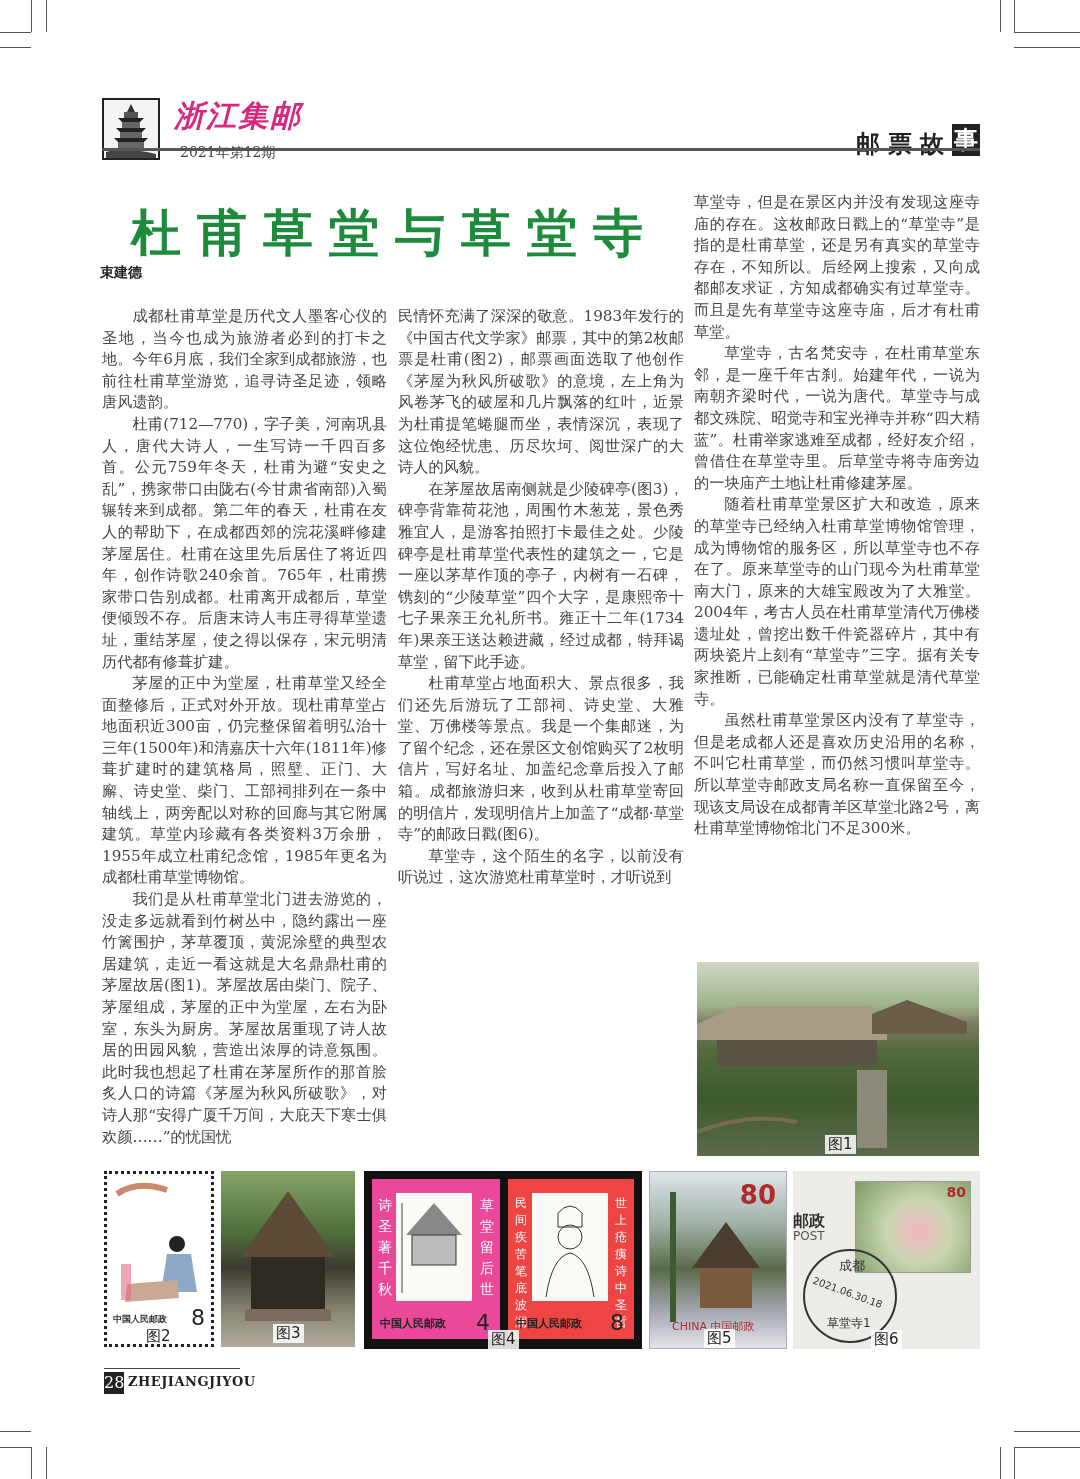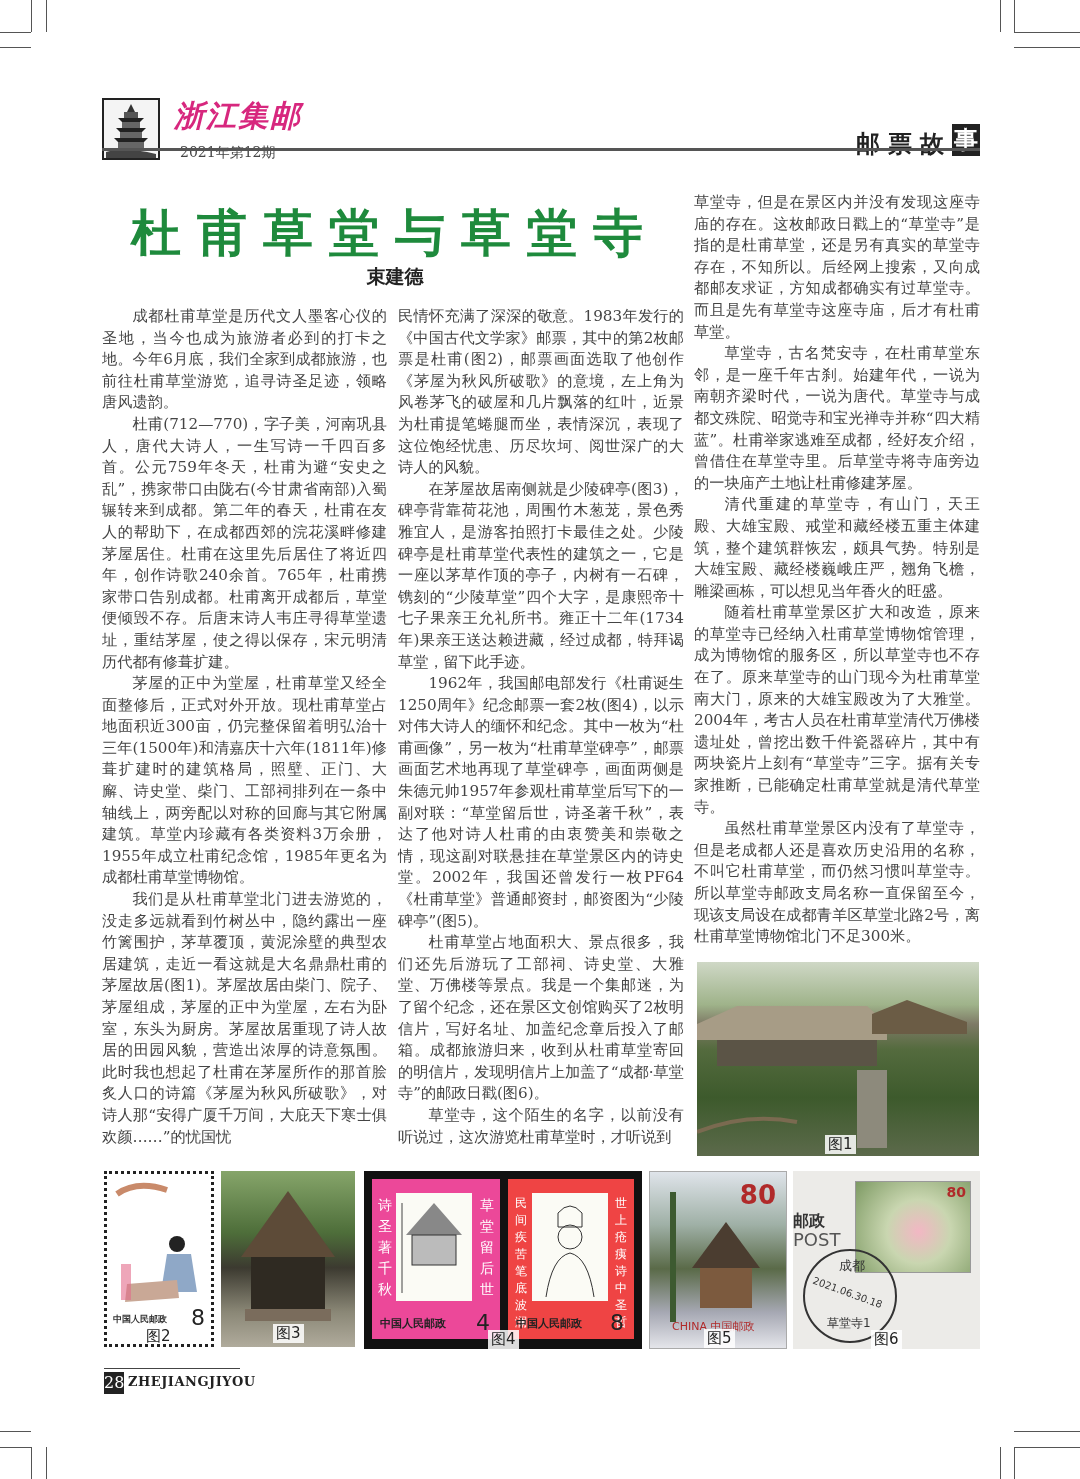--- a/index.html
+++ b/index.html
@@ -14,21 +14,21 @@
            font-style:italic; letter-spacing:2px; font-family:"DejaVu Sans", sans-serif; }
   .issue { position:absolute; left:78px; top:48px; font-size:14px; color:#444; }
   .section { position:absolute; right:28px; top:32px; font-size:24px; letter-spacing:8px; color:#222;
              font-family:"DejaVu Sans", sans-serif; font-weight:bold; }
   .section-box { position:absolute; right:0; top:28px; width:28px; height:32px; background:#222; color:#fff;
                  font-size:24px; text-align:center; line-height:32px; font-family:"DejaVu Sans", sans-serif; font-weight:bold; }
   .hdr-rule { position:absolute; left:102px; top:148px; width:878px; height:3px; background:#555; }
   
   .title { position:absolute; left:100px; top:200px; width:590px; text-align:center; font-size:50px;
            color:#1e8a3c; letter-spacing:16px; font-weight:bold; font-family:"DejaVu Sans", sans-serif; }
-  .author { position:absolute; left:100px; top:264px; width:590px; text-align:center; font-size:19px;
+  .author { position:absolute; left:100px; top:264px; width:590px; text-align:left; font-size:14px;
             color:#222; font-weight:bold; font-family:"DejaVu Sans", sans-serif; }
   
   .col { position:absolute; font-size:15.2px; line-height:21.6px; color:#444; text-align:justify; }
   .col p { margin:0; text-indent:2em; }
   .col p.cont { text-indent:0; }
   .c1 { left:102px; top:306px; width:285px; }
   .c2 { left:398px; top:306px; width:286px; }
   .c3 { left:694px; top:192px; width:286px; }
   
   .img { position:absolute; overflow:hidden; box-sizing:border-box; }
@@ -107,29 +107,27 @@
 <div class="col c1">
   <p>成都杜甫草堂是历代文人墨客心仪的圣地，当今也成为旅游者必到的打卡之地。今年6月底，我们全家到成都旅游，也前往杜甫草堂游览，追寻诗圣足迹，领略唐风遗韵。</p>
   <p>杜甫(712—770)，字子美，河南巩县人，唐代大诗人，一生写诗一千四百多首。公元759年冬天，杜甫为避“安史之乱”，携家带口由陇右(今甘肃省南部)入蜀辗转来到成都。第二年的春天，杜甫在友人的帮助下，在成都西郊的浣花溪畔修建茅屋居住。杜甫在这里先后居住了将近四年，创作诗歌240余首。765年，杜甫携家带口告别成都。杜甫离开成都后，草堂便倾毁不存。后唐末诗人韦庄寻得草堂遗址，重结茅屋，使之得以保存，宋元明清历代都有修葺扩建。</p>
   <p>茅屋的正中为堂屋，杜甫草堂又经全面整修后，正式对外开放。现杜甫草堂占地面积近300亩，仍完整保留着明弘治十三年(1500年)和清嘉庆十六年(1811年)修葺扩建时的建筑格局，照壁、正门、大廨、诗史堂、柴门、工部祠排列在一条中轴线上，两旁配以对称的回廊与其它附属建筑。草堂内珍藏有各类资料3万余册，1955年成立杜甫纪念馆，1985年更名为成都杜甫草堂博物馆。</p>
   <p>我们是从杜甫草堂北门进去游览的，没走多远就看到竹树丛中，隐约露出一座竹篱围护，茅草覆顶，黄泥涂壁的典型农居建筑，走近一看这就是大名鼎鼎杜甫的茅屋故居(图1)。茅屋故居由柴门、院子、茅屋组成，茅屋的正中为堂屋，左右为卧室，东头为厨房。茅屋故居重现了诗人故居的田园风貌，营造出浓厚的诗意氛围。此时我也想起了杜甫在茅屋所作的那首脍炙人口的诗篇《茅屋为秋风所破歌》，对诗人那“安得广厦千万间，大庇天下寒士俱欢颜……”的忧国忧</p>
 </div>
 
 <div class="col c2">
   <p class="cont">民情怀充满了深深的敬意。1983年发行的《中国古代文学家》邮票，其中的第2枚邮票是杜甫(图2)，邮票画面选取了他创作《茅屋为秋风所破歌》的意境，左上角为风卷茅飞的破屋和几片飘落的红叶，近景为杜甫提笔蜷腿而坐，表情深沉，表现了这位饱经忧患、历尽坎坷、阅世深广的大诗人的风貌。</p>
   <p>在茅屋故居南侧就是少陵碑亭(图3)，碑亭背靠荷花池，周围竹木葱茏，景色秀雅宜人，是游客拍照打卡最佳之处。少陵碑亭是杜甫草堂代表性的建筑之一，它是一座以茅草作顶的亭子，内树有一石碑，镌刻的“少陵草堂”四个大字，是康熙帝十七子果亲王允礼所书。雍正十二年(1734年)果亲王送达赖进藏，经过成都，特拜谒草堂，留下此手迹。</p>
-  <p>1962年，我国邮电部发行《杜甫诞生1250周年》纪念邮票一套2枚(图4)，以示对伟大诗人的缅怀和纪念。其中一枚为“杜甫画像”，另一枚为“杜甫草堂碑亭”，邮票画面艺术地再现了草堂碑亭，画面两侧是朱德元帅1957年参观杜甫草堂后写下的一副对联：“草堂留后世，诗圣著千秋”，表达了他对诗人杜甫的由衷赞美和崇敬之情，现这副对联悬挂在草堂景区内的诗史堂。2002年，我国还曾发行一枚PF64《杜甫草堂》普通邮资封，邮资图为“少陵碑亭”(图5)。</p>
   <p>杜甫草堂占地面积大、景点很多，我们还先后游玩了工部祠、诗史堂、大雅堂、万佛楼等景点。我是一个集邮迷，为了留个纪念，还在景区文创馆购买了2枚明信片，写好名址、加盖纪念章后投入了邮箱。成都旅游归来，收到从杜甫草堂寄回的明信片，发现明信片上加盖了“成都·草堂寺”的邮政日戳(图6)。</p>
   <p>草堂寺，这个陌生的名字，以前没有听说过，这次游览杜甫草堂时，才听说到</p>
 </div>
 
 <div class="col c3">
   <p class="cont">草堂寺，但是在景区内并没有发现这座寺庙的存在。这枚邮政日戳上的“草堂寺”是指的是杜甫草堂，还是另有真实的草堂寺存在，不知所以。后经网上搜索，又向成都邮友求证，方知成都确实有过草堂寺。而且是先有草堂寺这座寺庙，后才有杜甫草堂。</p>
   <p>草堂寺，古名梵安寺，在杜甫草堂东邻，是一座千年古刹。始建年代，一说为南朝齐梁时代，一说为唐代。草堂寺与成都文殊院、昭觉寺和宝光禅寺并称“四大精蓝”。杜甫举家逃难至成都，经好友介绍，曾借住在草堂寺里。后草堂寺将寺庙旁边的一块庙产土地让杜甫修建茅屋。</p>
-  <p>清代重建的草堂寺，有山门，天王殿、大雄宝殿、戒堂和藏经楼五重主体建筑，整个建筑群恢宏，颇具气势。特别是大雄宝殿、藏经楼巍峨庄严，翘角飞檐，雕梁画栋，可以想见当年香火的旺盛。</p>
   <p>随着杜甫草堂景区扩大和改造，原来的草堂寺已经纳入杜甫草堂博物馆管理，成为博物馆的服务区，所以草堂寺也不存在了。原来草堂寺的山门现今为杜甫草堂南大门，原来的大雄宝殿改为了大雅堂。2004年，考古人员在杜甫草堂清代万佛楼遗址处，曾挖出数千件瓷器碎片，其中有两块瓷片上刻有“草堂寺”三字。据有关专家推断，已能确定杜甫草堂就是清代草堂寺。</p>
   <p>虽然杜甫草堂景区内没有了草堂寺，但是老成都人还是喜欢历史沿用的名称，不叫它杜甫草堂，而仍然习惯叫草堂寺。所以草堂寺邮政支局名称一直保留至今，现该支局设在成都青羊区草堂北路2号，离杜甫草堂博物馆北门不足300米。</p>
 </div>
 
 <div class="img fig1">
   <svg width="282" height="194" viewBox="0 0 282 194" style="position:absolute;left:0;top:0;">
     <polygon points="0,62 40,44 170,44 190,62 190,78 0,78" fill="#a79c86"></polygon>
     <rect x="20" y="78" width="160" height="26" fill="#5b5446"></rect>
     <polygon points="175,52 210,38 270,60 270,72 175,72" fill="#6b5c45"></polygon>
     <rect x="160" y="108" width="30" height="78" fill="#8d8a7c"></rect>
@@ -196,21 +194,21 @@
     <rect x="50" y="96" width="52" height="40" fill="#7c5a3e"></rect>
     <rect x="20" y="20" width="6" height="130" fill="#3d5a30"></rect>
   </svg>
   <div style="position:absolute;right:10px;top:8px;font-size:26px;color:#b02a2a;font-weight:bold;font-family:'DejaVu Sans',sans-serif;">80</div>
   <div style="position:absolute;left:22px;bottom:14px;font-size:11px;color:#b02a2a;font-family:'DejaVu Sans',sans-serif;">CHINA 中国邮政</div>
   <div class="cap" style="left:54px;bottom:0;">图5</div>
 </div>
 
 <div class="img fig6">
   <div style="position:absolute;left:0;top:40px;font-size:16px;font-weight:bold;color:#333;font-family:'DejaVu Sans',sans-serif;">邮政</div>
-  <div style="position:absolute;left:0;top:58px;font-size:18px;color:#555;font-family:'DejaVu Sans',sans-serif;">POST</div>
+  <div style="position:absolute;left:0;top:58px;font-size:12px;color:#555;font-family:'DejaVu Sans',sans-serif;">POST</div>
   <div class="lotus">
     <div style="position:absolute;right:4px;top:2px;font-size:14px;color:#b02a2a;font-weight:bold;font-family:'DejaVu Sans',sans-serif;">80</div>
   </div>
   <div class="postmark">
     <div style="position:absolute;left:34px;top:6px;font-size:13px;color:#333;font-family:'DejaVu Sans',sans-serif;">成都</div>
     <div style="position:absolute;left:6px;top:36px;font-size:10px;color:#333;transform:rotate(20deg);font-family:'DejaVu Sans',sans-serif;">2021.06.30.18</div>
     <div style="position:absolute;left:22px;top:64px;font-size:12px;color:#333;font-family:'DejaVu Sans',sans-serif;">草堂寺1</div>
   </div>
   <div class="cap" style="left:78px;bottom:0;">图6</div>
 </div>

